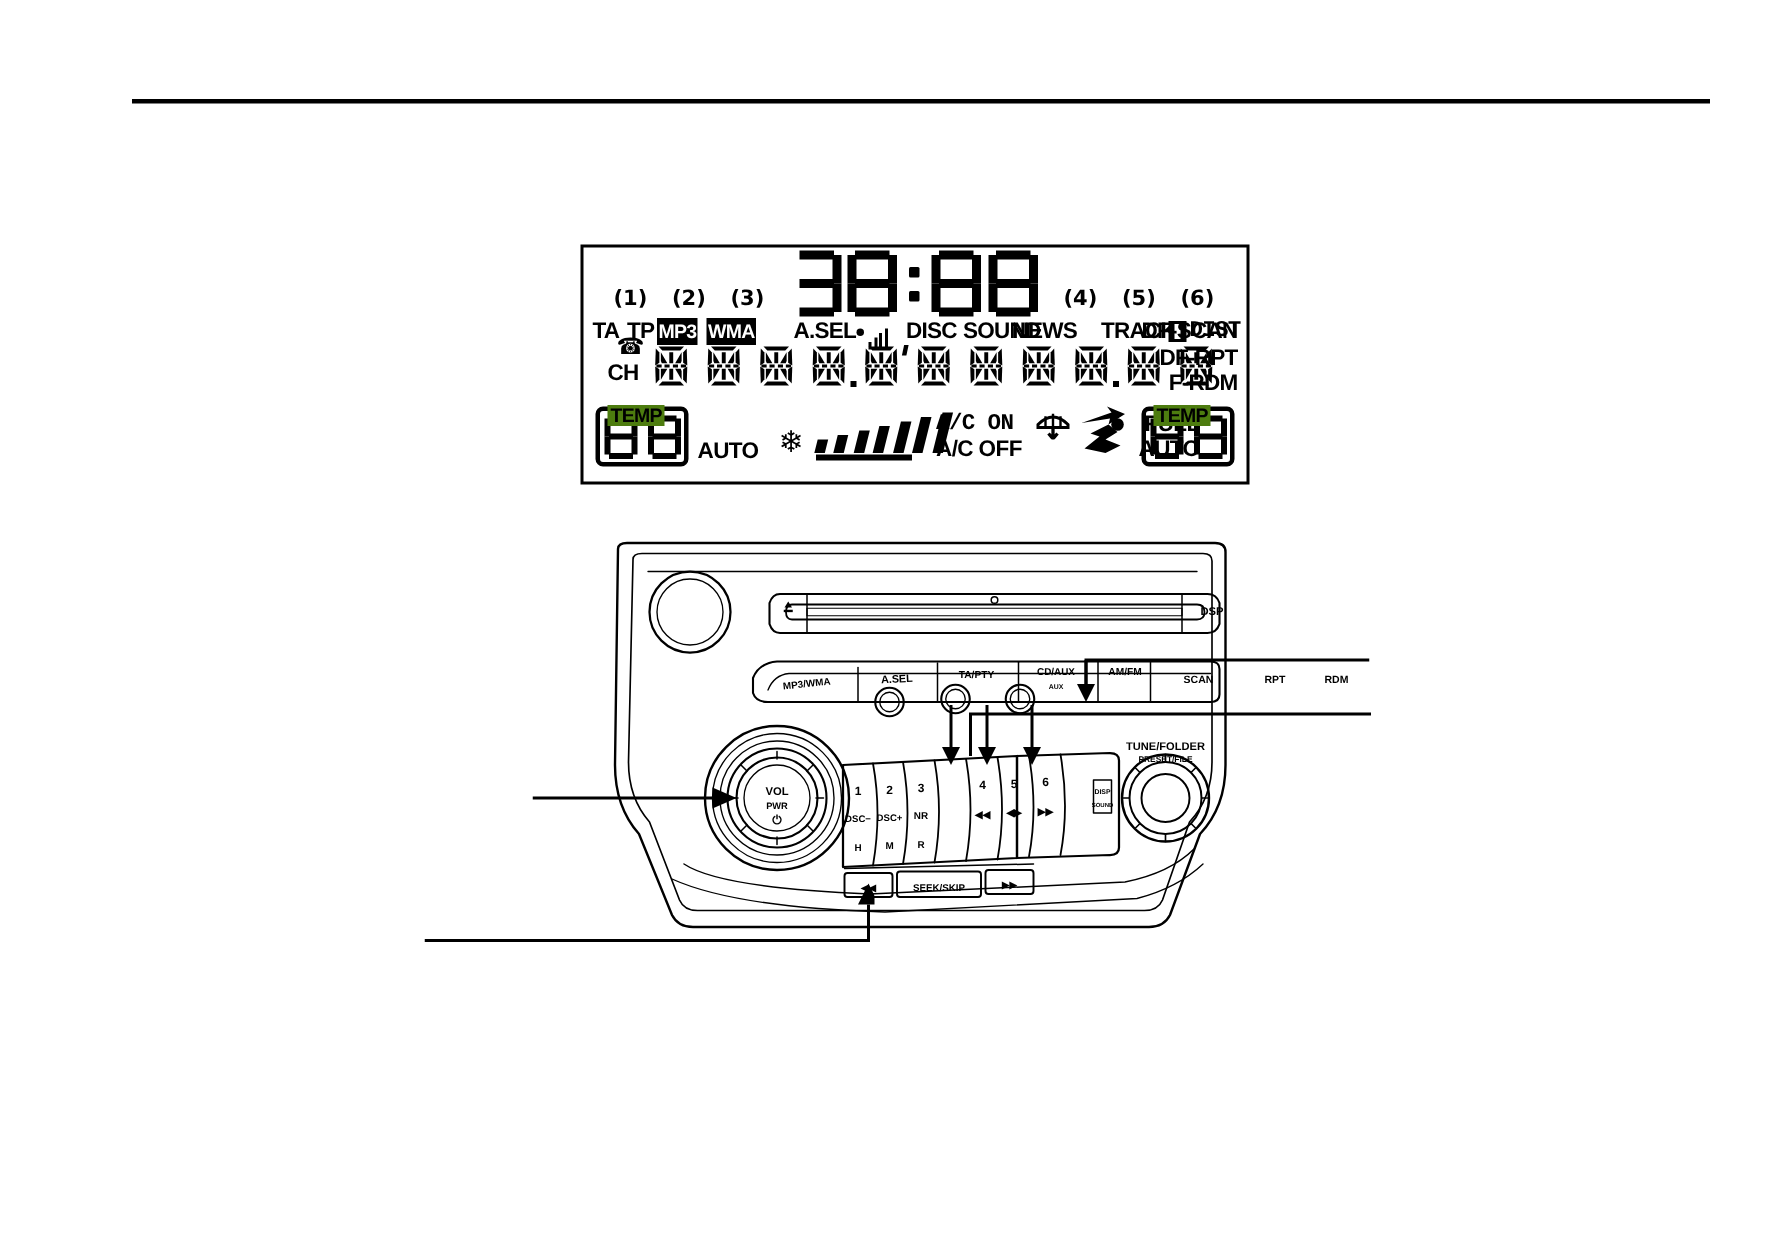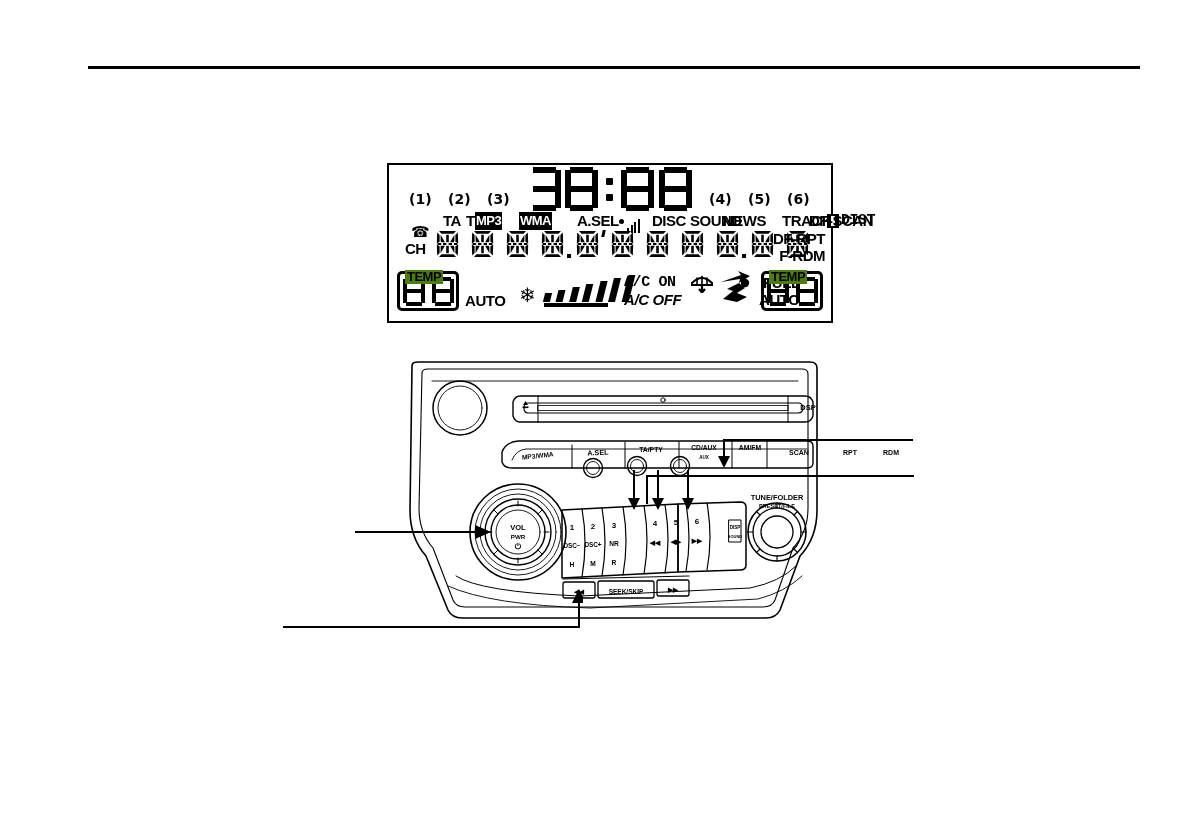--- a/index.html
+++ b/index.html
@@ -92,21 +92,21 @@
   #lcd-circlenums { position: absolute; left: 0; top: 26px; width: 100%; height: 22px; }
   .circnum {
     position: absolute;
     font-size: 14px;
     font-weight: bold;
     font-family: "DejaVu Sans", sans-serif;
     line-height: 16px;
   }
 
   
-  #lcd-row-ind { position: absolute; left: 0; top: 47px; width: 100%; height: 20px; margin-left: 48px; }
+  #lcd-row-ind { position: absolute; left: 0; top: 47px; width: 100%; height: 20px; }
   .ind {
     position: absolute;
     font-size: 15px;
     font-weight: bold;
     font-family: "Liberation Sans", sans-serif;
     letter-spacing: -0.5px;
     white-space: nowrap;
     line-height: 18px;
   }
   .ind.inv {
@@ -303,21 +303,21 @@
     <span class="circnum" style="left:59px;">(2)</span>
     <span class="circnum" style="left:98px;">(3)</span>
     <span class="circnum" style="left:320px;">(4)</span>
     <span class="circnum" style="left:359px;">(5)</span>
     <span class="circnum" style="left:398px;">(6)</span>
   </div>
 
   <div id="lcd-row-ind">
     <span class="ind" style="left:6px;">TA</span>
     <span class="ind" style="left:29px;">TP</span>
-    <span class="ind inv" style="left:38px;">MP3</span>
+    <span class="ind inv" style="left:49px;">MP3</span>
     <span class="ind inv" style="left:82px;">WMA</span>
     <span class="ind" style="left:140px;">A.SEL</span>
     <span class="dot-small" style="left:182px; top:7px;"></span>
     <span class="bars" style="left:190px; top:3px;">
       <i style="height:5px;"></i><i style="height:8px;"></i><i style="height:11px;"></i><i style="height:14px;"></i>
     </span>
     <span class="ind" style="left:215px;">DISC</span>
     <span class="ind" style="left:253px;">SOUND</span>
     <span class="ind" style="left:286px;">NEWS</span>
     <span class="ind" style="left:345px;">TRACK</span>
@@ -602,21 +602,21 @@
       <i style="width:7px; height:12px;"></i>
       <i style="width:7px; height:15px;"></i>
       <i style="width:7px; height:18px;"></i>
       <i style="width:7px; height:21px;"></i>
       <i style="width:7px; height:24px;"></i>
       <i style="width:7px; height:27px;"></i>
     </span>
     <span class="fan-underline" style="left:155px; top:40px; width:64px;"></span>
 
     <span class="clim-text" style="left:235px; top:12px;font-family:Liberation Mono, monospace;">A/C ON</span>
-    <span class="clim-text" style="left:235px; top:29px;font-style:italic;">A/C OFF</span>
+    <span class="clim-text" style="left:235px; top:29px;">A/C OFF</span>
 
     <span class="defog-icon" style="left:300px; top:10px;">
       <svg width="26" height="20" viewBox="0 0 26 20">
         <path d="M3 10 Q13 0 23 10 L23 12 L3 12 Z" fill="none" stroke="#000" stroke-width="2"></path>
         <line x1="8" y1="4.5" x2="8" y2="12" stroke="#000" stroke-width="1.6"></line>
         <line x1="13" y1="2.8" x2="13" y2="12" stroke="#000" stroke-width="1.6"></line>
         <line x1="18" y1="4.5" x2="18" y2="12" stroke="#000" stroke-width="1.6"></line>
         <path d="M13 13 L13 19 M10 16 L13 19.5 L16 16" stroke="#000" stroke-width="2.2" fill="none"></path>
       </svg>
     </span>

